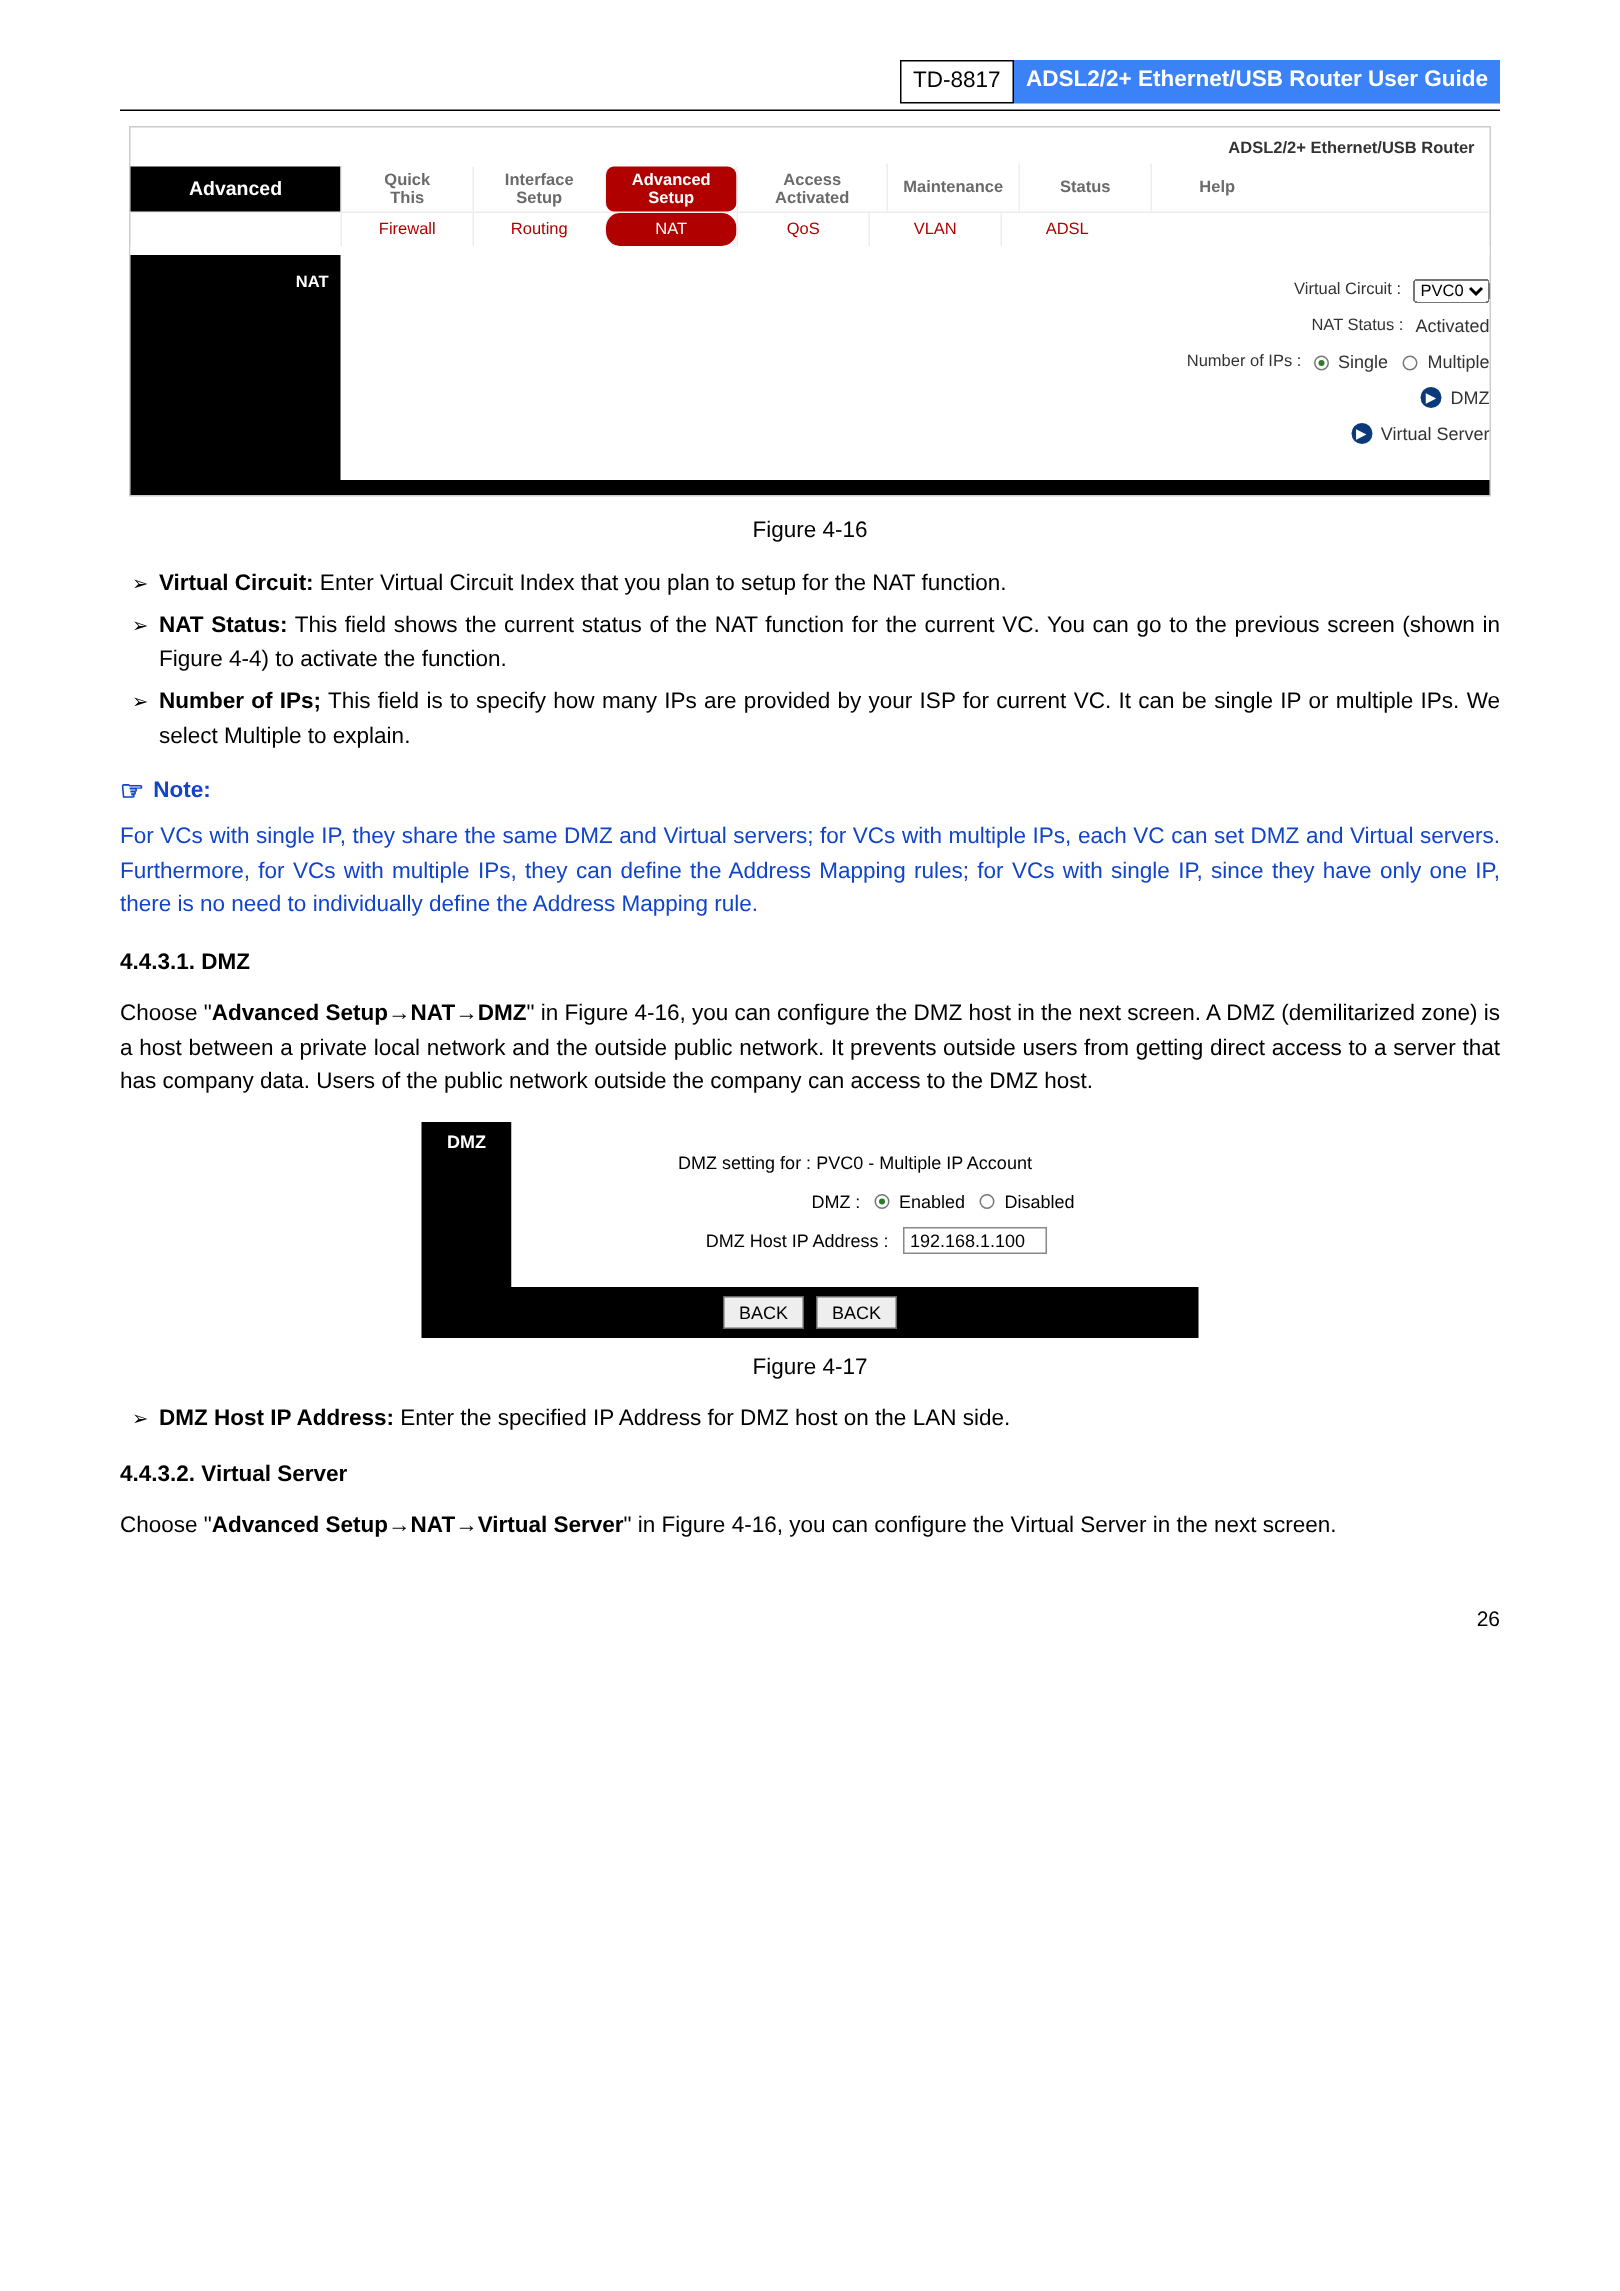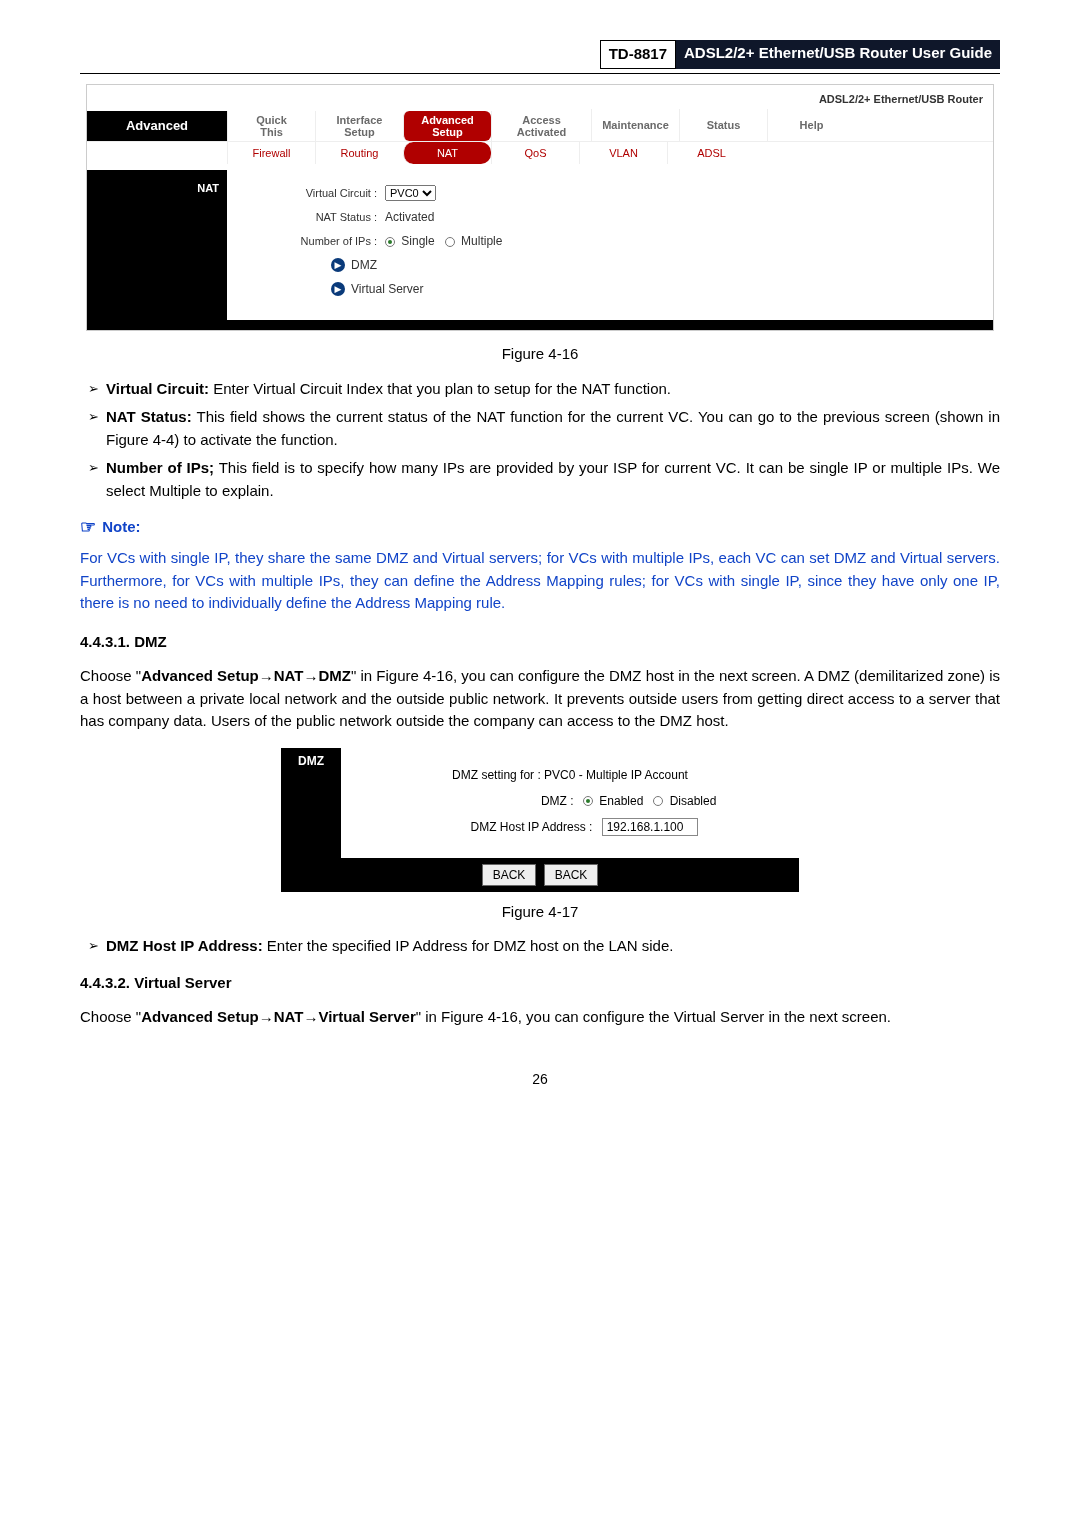--- a/index.html
+++ b/index.html
@@ -15,26 +15,26 @@
   }
   .header-bar {
     display: flex;
     justify-content: flex-end;
     align-items: stretch;
     margin-bottom: 4px;
   }
   .model-box {
     background: #fff;
     border: 1px solid #000;
-    font-weight: bold;
+    font-weight: normal;
     font-size: 15px;
     padding: 2px 8px;
   }
   .title-box {
-    background: #0f172a;
+    background: #3b82f6;
     color: #fff;
     font-weight: bold;
     font-size: 15px;
     padding: 2px 8px;
   }
   .hr-line { border-top: 1.5px solid #000; margin-bottom: 10px; }
 
   
   .router-shot {
     border: 1px solid #ccc;
@@ -103,21 +103,21 @@
     text-align: right;
     padding: 10px 8px 0 0;
     min-height: 130px;
   }
   .nat-content {
     flex: 1;
     padding: 14px 0 16px 40px;
     font-size: 12px;
     color: #333;
   }
-  .nat-row { display: flex; align-items: center; margin-bottom: 6px; }
+  .nat-row { display: flex; align-items: center; margin-bottom: 6px; justify-content: flex-end; }
   .nat-label { width: 110px; text-align: right; margin-right: 8px; font-size: 11px; }
   .nat-val select { font-size: 11px; }
   .radio-dot {
     display:inline-block; width:10px; height:10px; border-radius:50%;
     border:1px solid #777; vertical-align:middle; margin-right:3px;
     position:relative;
   }
   .radio-dot.sel::after {
     content:""; position:absolute; left:2px; top:2px; width:4px; height:4px;
     border-radius:50%; background:#2a7a2a;
@@ -174,21 +174,21 @@
     border:1px solid #888; padding:1px 4px; font-size:12px; width:96px;
   }
   .dmz-foot {
     background:#000; text-align:center; padding:6px 0;
   }
   .btn {
     display:inline-block; border:1px solid #666; background:#eee;
     padding:1px 10px; font-size:12px; margin:0 2px;
   }
 
-  .page-num { text-align:center; font-size:14px; margin-top:40px; }
+  .page-num { text-align:right; font-size:14px; margin-top:40px; }
 </style>
 </head>
 <body>
 
 <div class="header-bar">
   <span class="model-box">TD-8817</span>
   <span class="title-box">ADSL2/2+ Ethernet/USB Router User Guide</span>
 </div>
 <div class="hr-line"></div>
 

